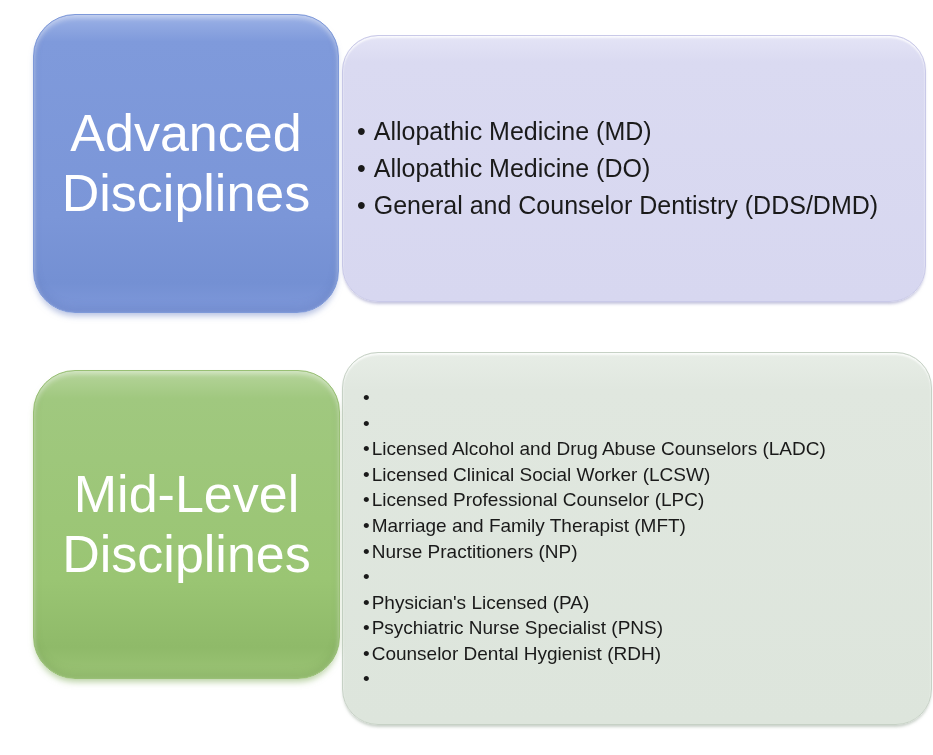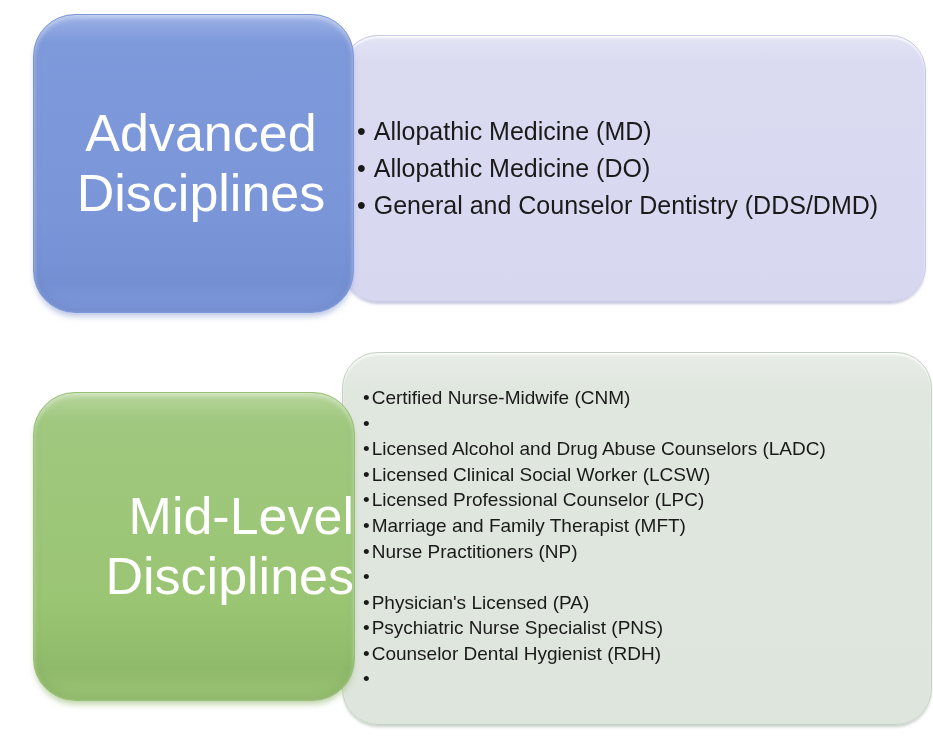--- a/index.html
+++ b/index.html
@@ -22,38 +22,36 @@
     border-radius: 42px;
     display: flex;
     align-items: center;
     justify-content: center;
     text-align: center;
     color: #ffffff;
     font-size: 52px;
     line-height: 1.15;
     font-weight: 400;
     z-index: 2;
-    padding-left: 15px;
   }
   .title-advanced {
     left: 33px; top: 14px; width: 304px; height: 297px;
     background: linear-gradient(180deg, #9bb1e6 0%, #7f9adb 9%, #7b96d8 68%, #7490d3 90%, #7e98da 100%);
     border: 1px solid #7e99d9;
     box-shadow: inset 0 3px 5px rgba(255,255,255,0.45),
                 inset 0 -5px 8px rgba(70,95,160,0.18),
                 0 5px 6px -2px rgba(120,140,200,0.55);
   }
   .title-midlevel {
-    left: 33px; top: 392px; width: 305px; height: 307px;
+    left: 33px; top: 370px; width: 305px; height: 307px;
     background: linear-gradient(180deg, #b5d49a 0%, #a0c87f 9%, #9ac573 68%, #8fba69 90%, #9cc476 100%);
     border: 1px solid #98bf74;
     box-shadow: inset 0 3px 5px rgba(255,255,255,0.45),
                 inset 0 -5px 8px rgba(90,130,60,0.18),
                 0 5px 6px -2px rgba(140,180,105,0.6);
-    text-align: right;
   }
 
   
   .list-box {
     position: absolute;
     border-radius: 36px;
     display: flex;
     flex-direction: column;
     justify-content: center;
     color: #1a1a1a;
@@ -124,21 +122,20 @@
   </div>
 
   <div class="title-box title-midlevel">
     <span>Mid-Level Disciplines</span>
   </div>
 
   <div class="list-box list-midlevel">
     <ul class="items">
       <li>
         <span class="bullet">•</span>
-        <span>Certified Nurse-Midwife (CNM)</span>
       </li>
       <li>
         <span class="bullet">•</span>
       </li>
       <li>
         <span class="bullet">•</span>
         <span>Licensed Alcohol and Drug Abuse Counselors (LADC)</span>
       </li>
       <li>
         <span class="bullet">•</span>

